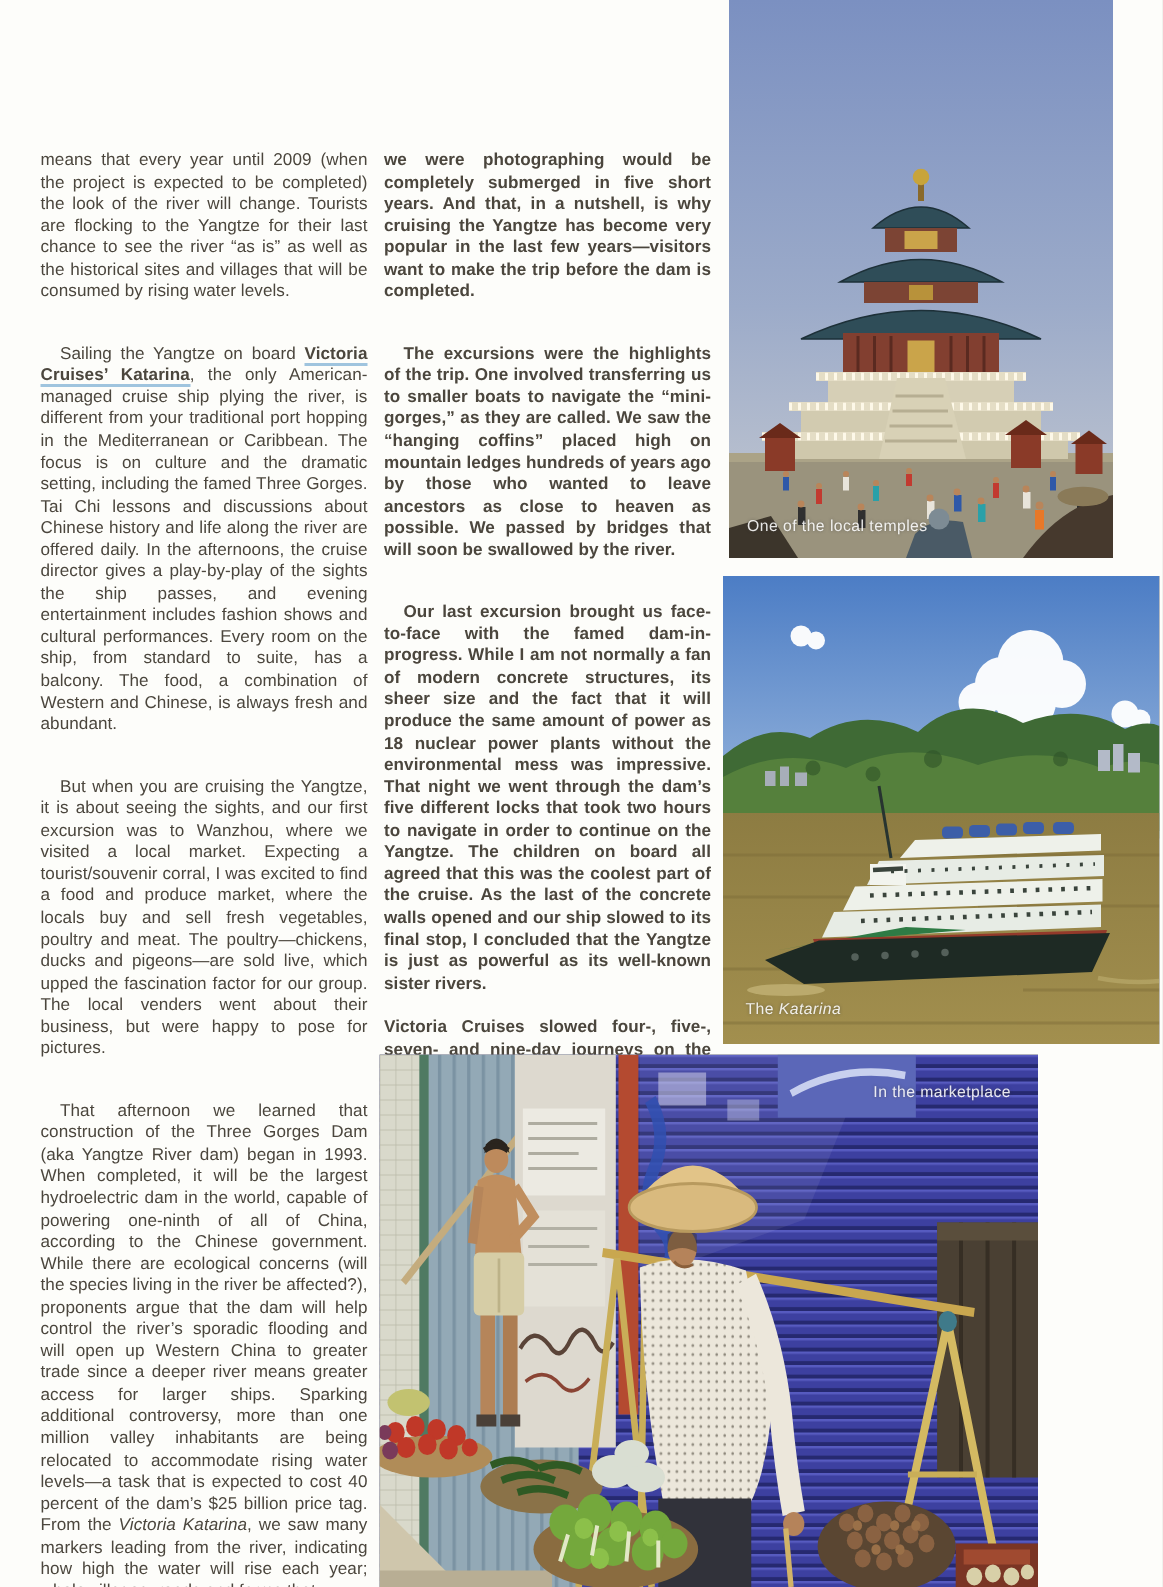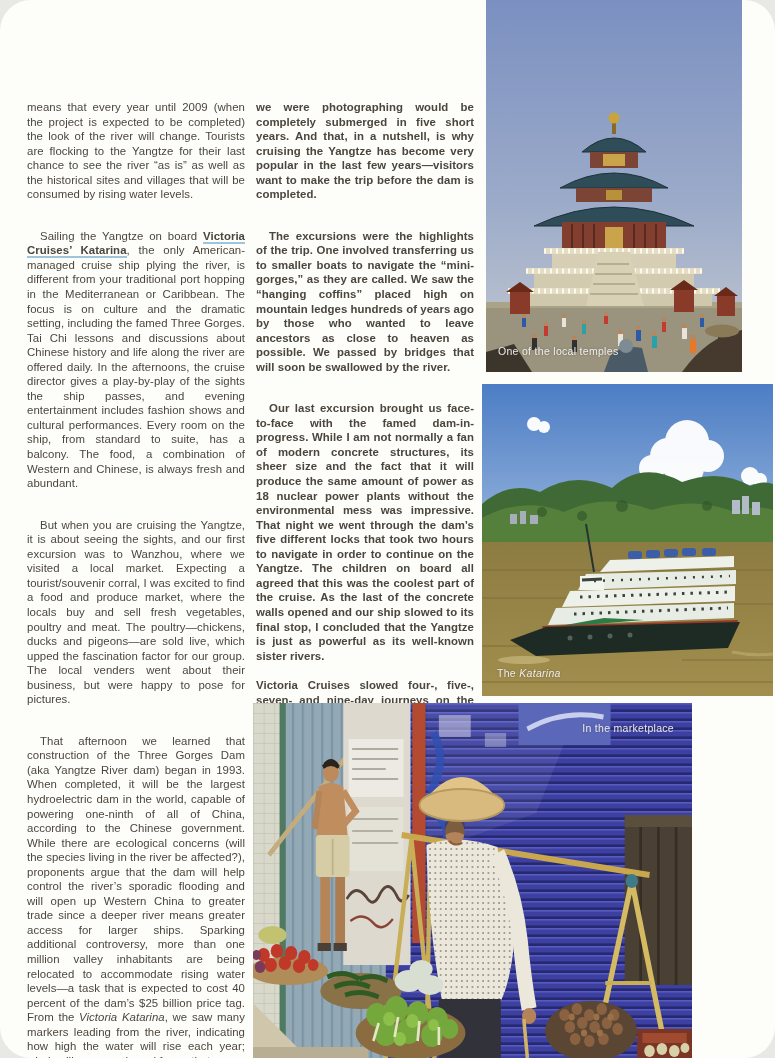--- a/index.html
+++ b/index.html
@@ -1,20 +1,19 @@
 <!DOCTYPE html>
 <html><head>
 <meta charset="utf-8">
 <style>
   html,body{margin:0;padding:0;background:#e8e8e4;}
   .page{
     position:relative;width:775px;height:1058px;margin:0 auto;
     background:#fdfdfa;overflow:hidden;
     font-family:"Liberation Sans",sans-serif;
-    border-radius:31px;
   }
   .col{
     position:absolute;top:100px;width:218px;
     font-size:11.4px;line-height:14.55px;letter-spacing:.05px;
     text-align:justify;color:#4b463d;
   }
   .col-left{left:27px;}
   .col-right{left:256px;font-weight:bold;}
   .col p{margin:0;}
   .col p.ind{text-indent:13px;margin-top:27px;}

